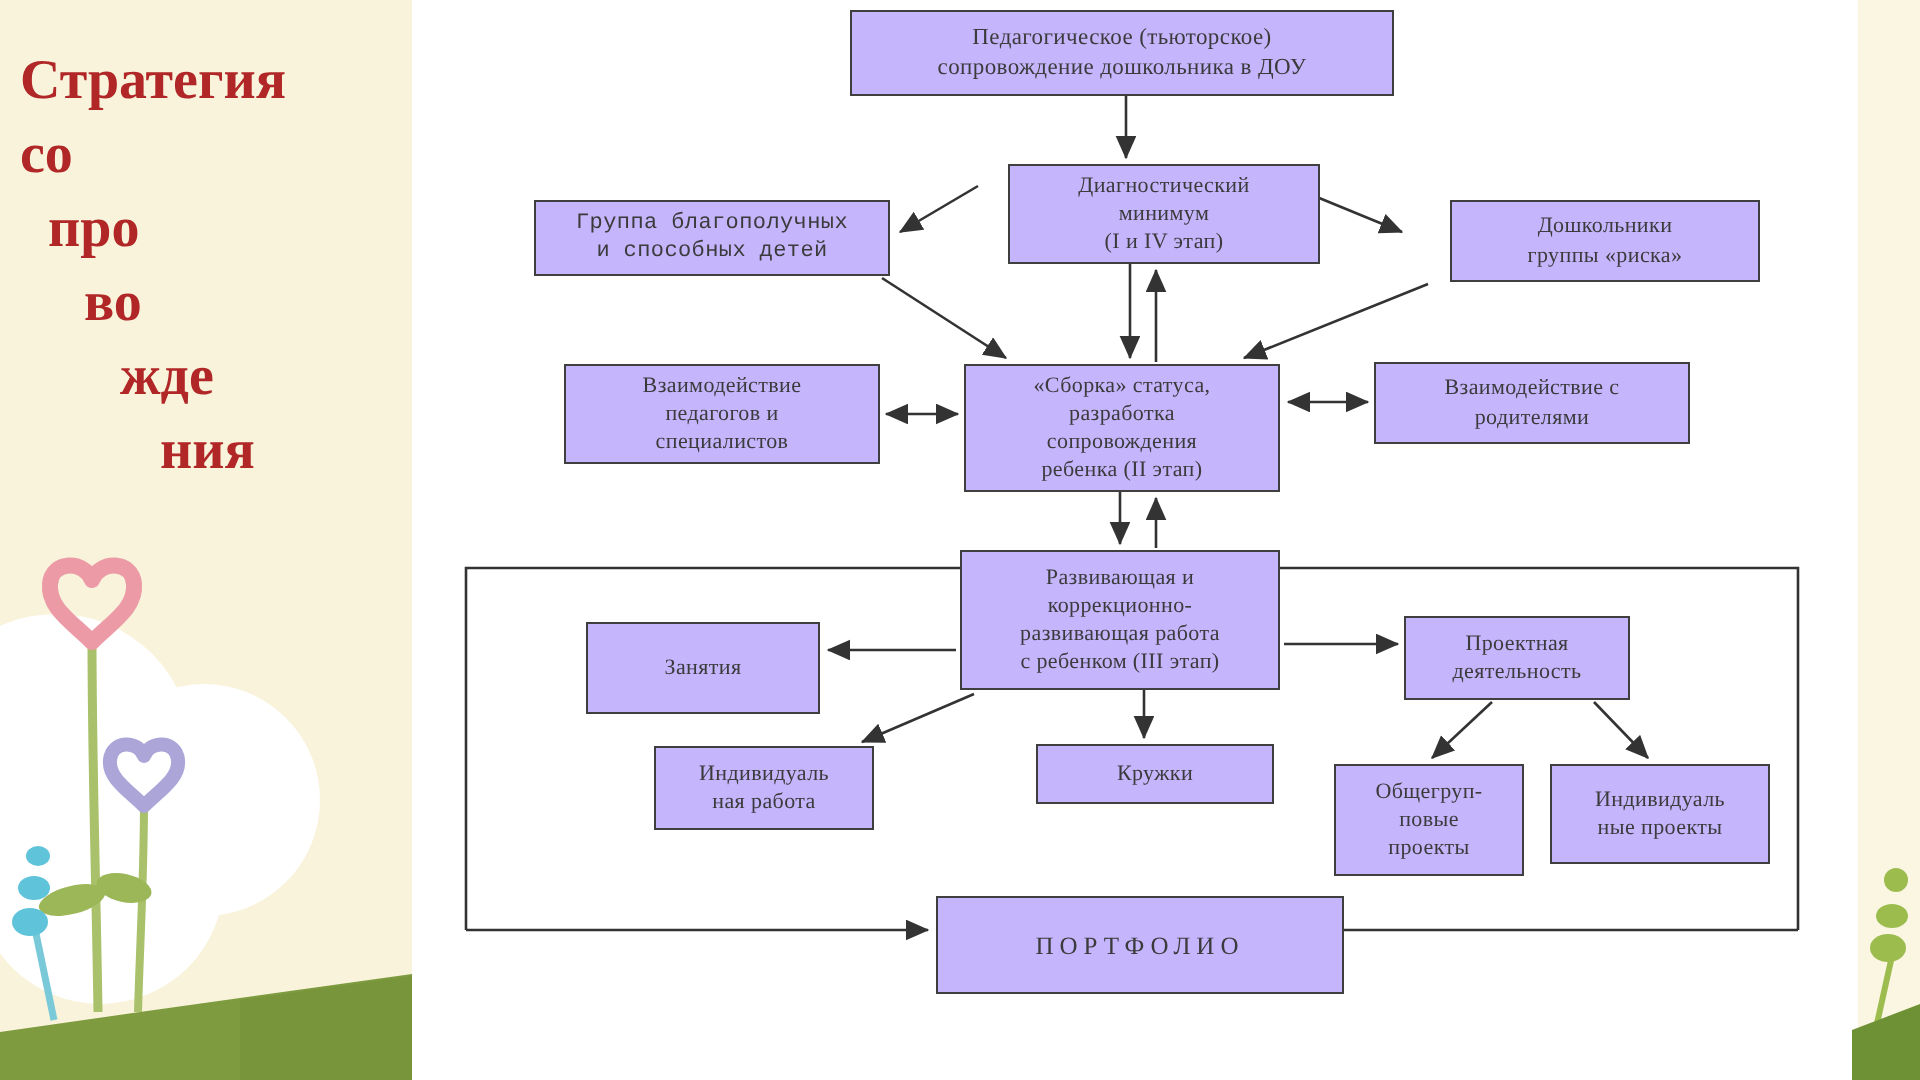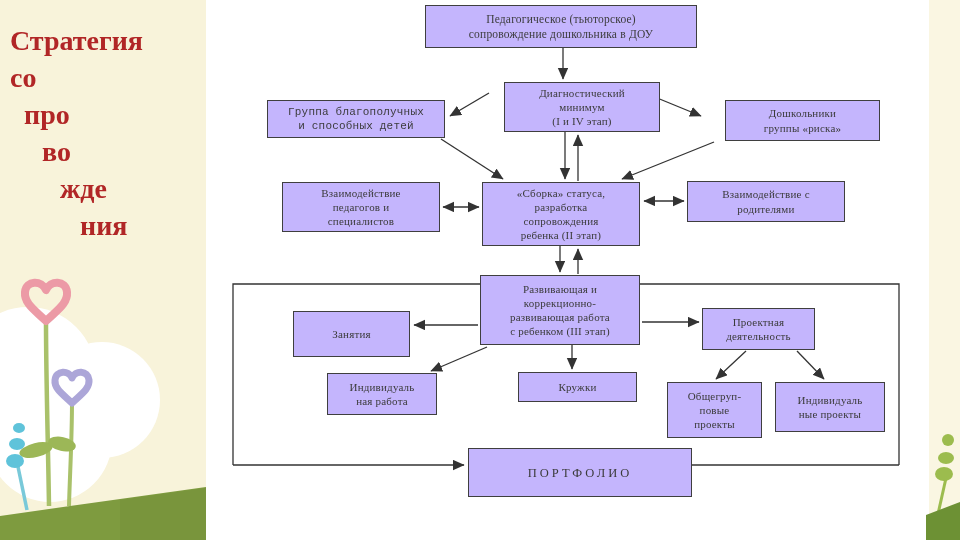--- a/index.html
+++ b/index.html
@@ -180,15 +180,15 @@
 
   <div class="node" style="left:518px;top:372px;width:119px;height:30px;">Кружки</div>
 
   <div class="node" style="left:667px;top:382px;width:95px;height:56px;">Общегруп-
 повые
 проекты</div>
 
   <div class="node" style="left:775px;top:382px;width:110px;height:50px;">Индивидуаль
 ные проекты</div>
 
-  <div class="node portfolio" style="left:468px;top:448px;width:224px;height:49px;">ПОРТФОЛИО</div>
+  <div class="node portfolio" style="left:468px;top:448px;width:204px;height:49px;">ПОРТФОЛИО</div>
 
 </div>
 
 </body></html>

